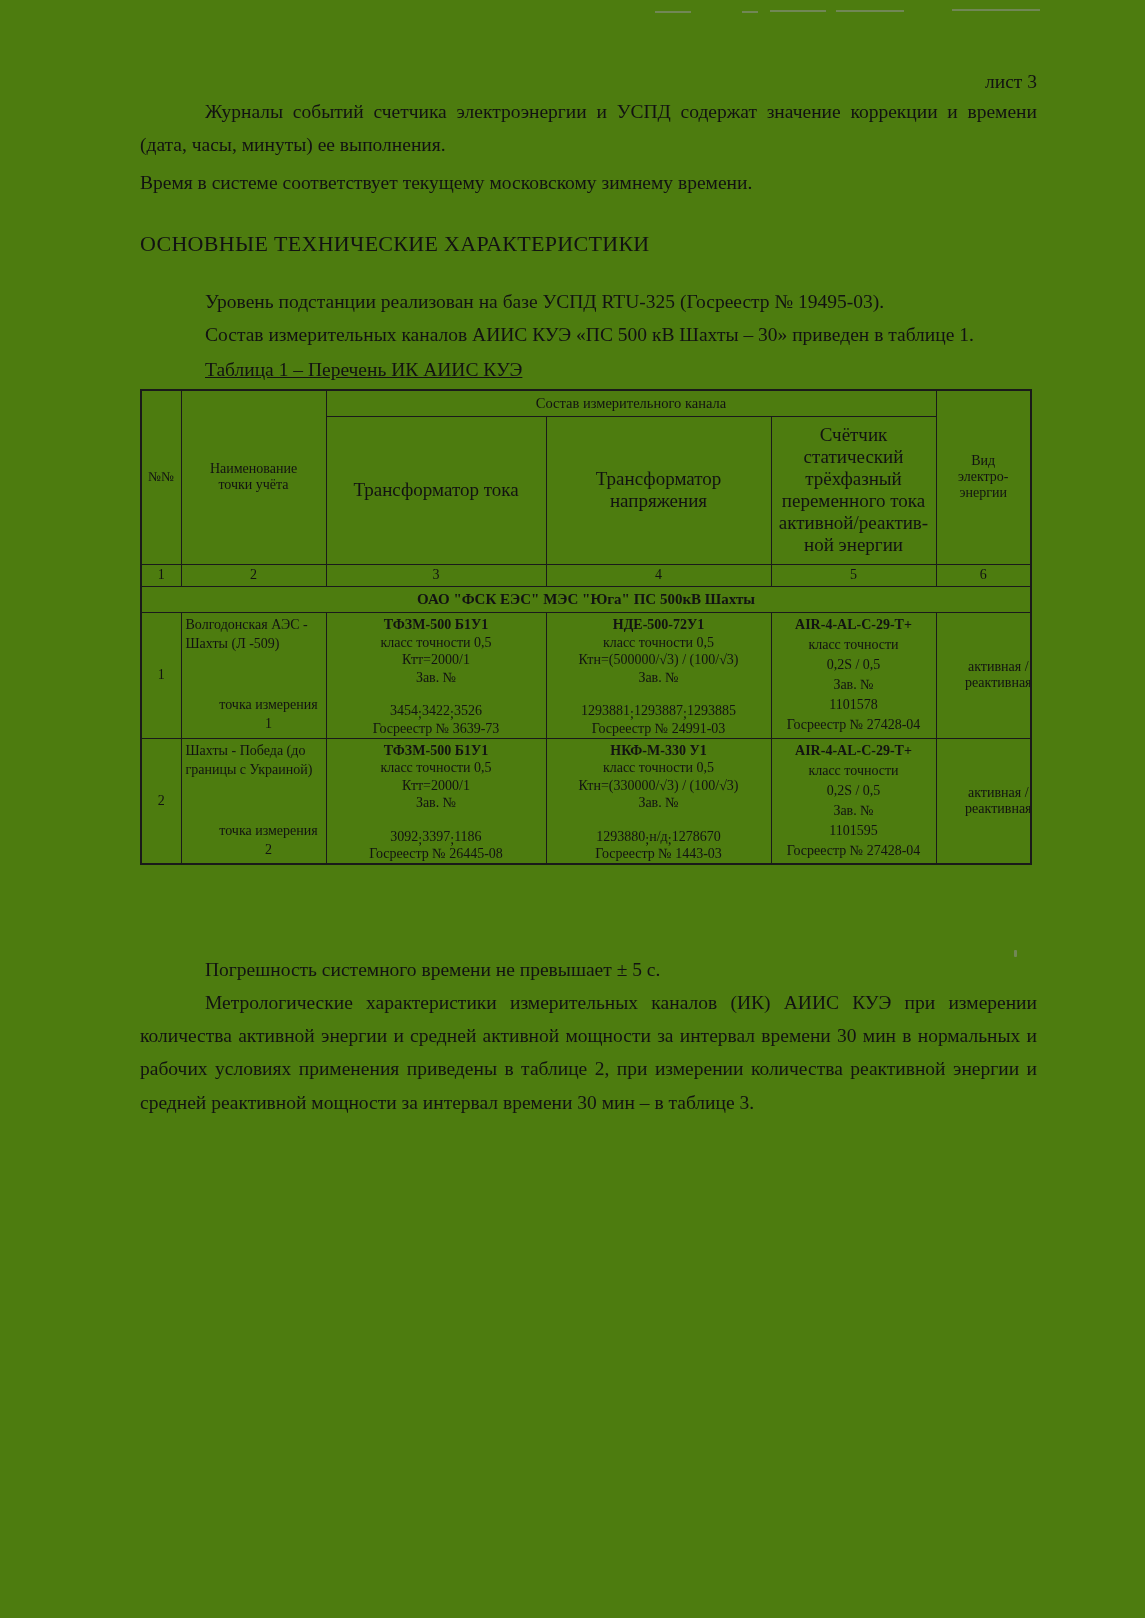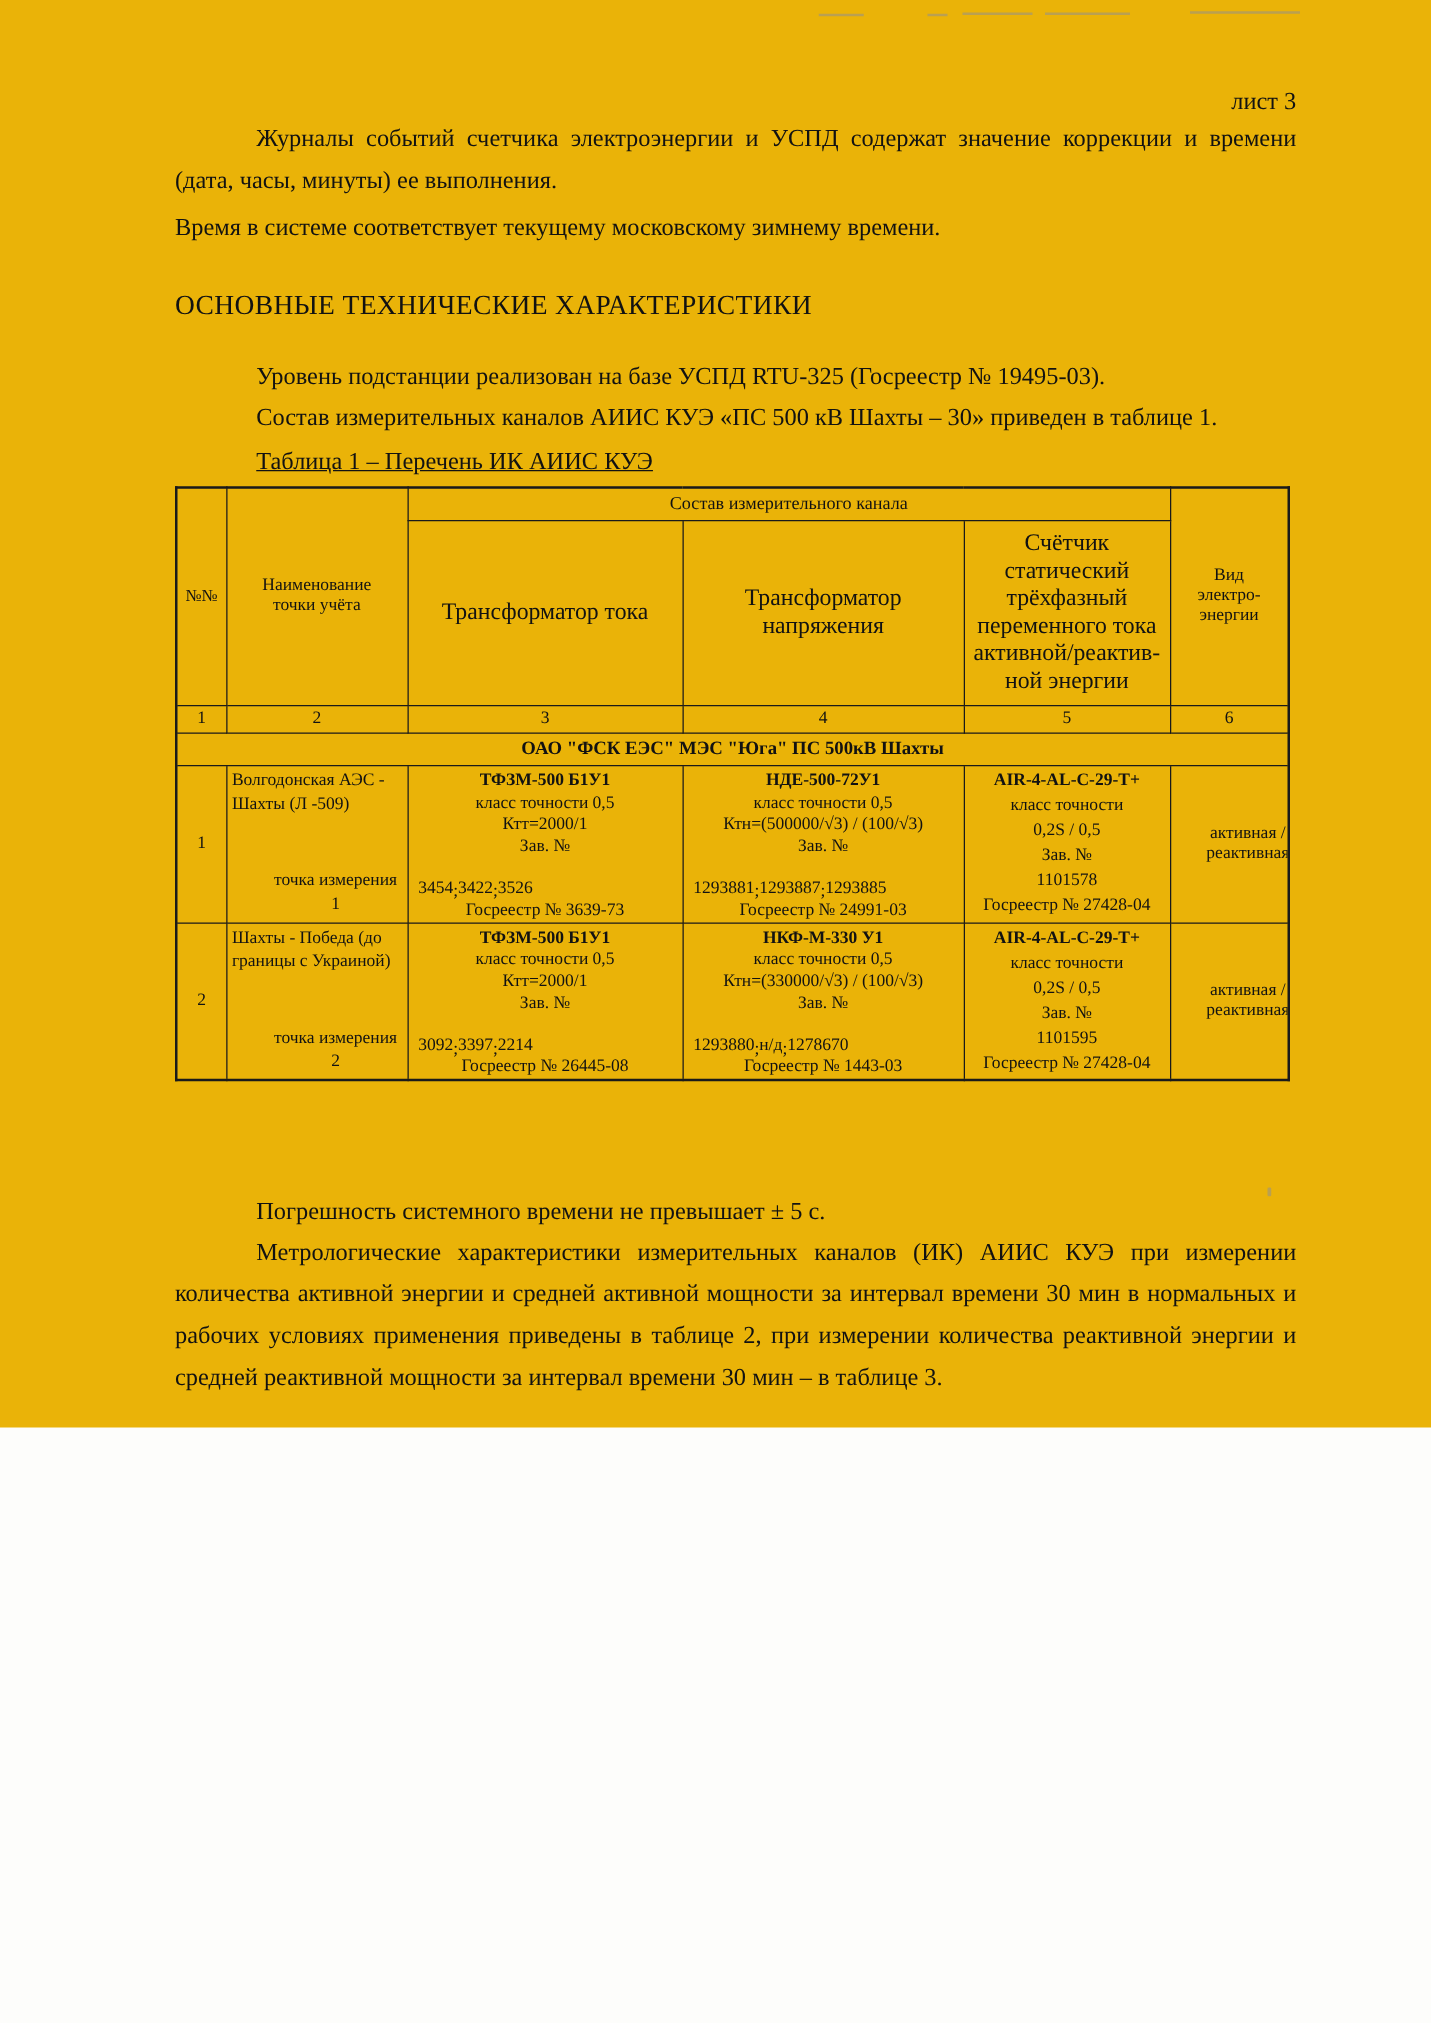--- a/index.html
+++ b/index.html
@@ -4,21 +4,21 @@
 <style>
   * { box-sizing: border-box; }
   html, body { margin: 0; padding: 0; }
   body {
     width: 1145px;
     height: 1618px;
     background: #fdfdfb;
     font-family: "Liberation Serif", "DejaVu Serif", serif;
     color: #121212;
   }
-  .page { position: relative; width: 1145px; height: 1142px; overflow: hidden; background: #eab308; }
+  .page { position: relative; width: 1145px; height: 1618px; overflow: hidden; background: #4d7c0f; }
   .content { position: absolute; left: 140px; top: 68px; width: 897px; }
 
   .artifact { position: absolute; height: 2px; background: #8f8f8f; opacity: .55; }
   .artifact.dot { height: 7px; width: 3px; border-radius: 1px; }
 
   .sheet-info { text-align: right; font-size: 19.5px; line-height: 1.4; }
 
   .para {
     font-size: 19.5px;
     line-height: 1.7;
@@ -63,21 +63,21 @@
   tr.colnums td { height: 22px; padding: 1px; font-size: 14px; }
   tr.section td { height: 26px; font-weight: bold; font-size: 15px; }
   tr.datarow td { height: 126px; padding: 3px 2px; }
 
   .stack { display: flex; flex-direction: column; justify-content: space-between; height: 118px; }
   .stack .line { line-height: 1.25; }
   .name-stack { display: flex; flex-direction: column; justify-content: space-between; height: 118px; }
   .name-top { text-align: left; padding-left: 2px; line-height: 1.35; }
   .name-bottom { text-align: center; line-height: 1.35; }
 
-  .serial-row { display: flex; justify-content: flex-start; padding: 0 6px; margin-top: 16px; }
+  .serial-row { display: flex; justify-content: center; padding: 0 6px; margin-top: 16px; }
   .serial-row .sep { position: relative; top: 3px; }
 
   .vcenter { display: flex; align-items: center; justify-content: center; height: 118px; }
 </style>
 </head>
 <body>
 
 <div class="page">
 
   <div class="artifact" style="left:655px; top:11px; width:36px;"></div>
@@ -216,21 +216,21 @@
             <div class="stack">
               <div class="line bold">ТФЗМ-500 Б1У1</div>
               <div class="line">класс точности 0,5</div>
               <div class="line">Ктт=2000/1</div>
               <div class="line">Зав. №</div>
               <div class="line serial-row">
                 <span>3092</span>
                 <span class="sep">;</span>
                 <span>3397</span>
                 <span class="sep">;</span>
-                <span>2214</span>
+                <span>1186</span>
               </div>
               <div class="line">Госреестр № 26445-08</div>
             </div>
           </td>
           <td>
             <div class="stack">
               <div class="line bold">НКФ-М-330 У1</div>
               <div class="line">класс точности 0,5</div>
               <div class="line">Ктн=(330000/√3) / (100/√3)</div>
               <div class="line">Зав. №</div>

